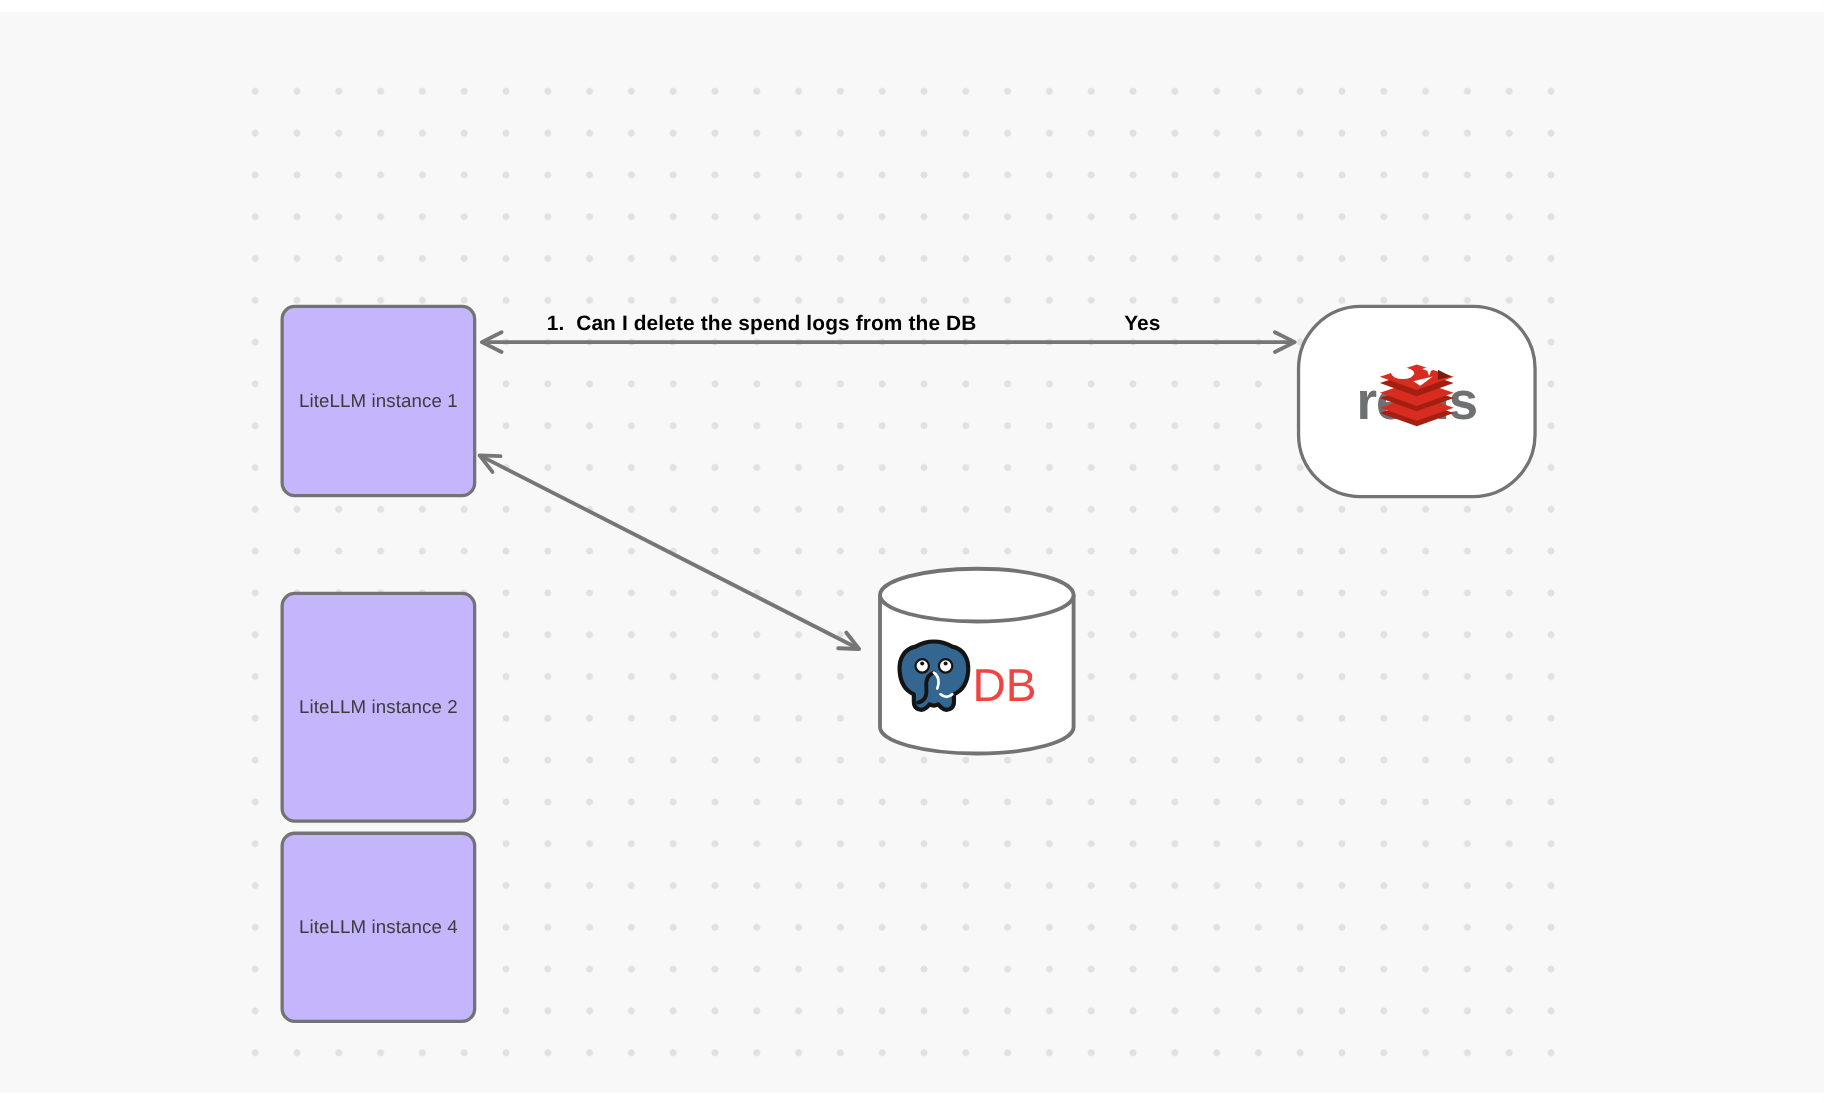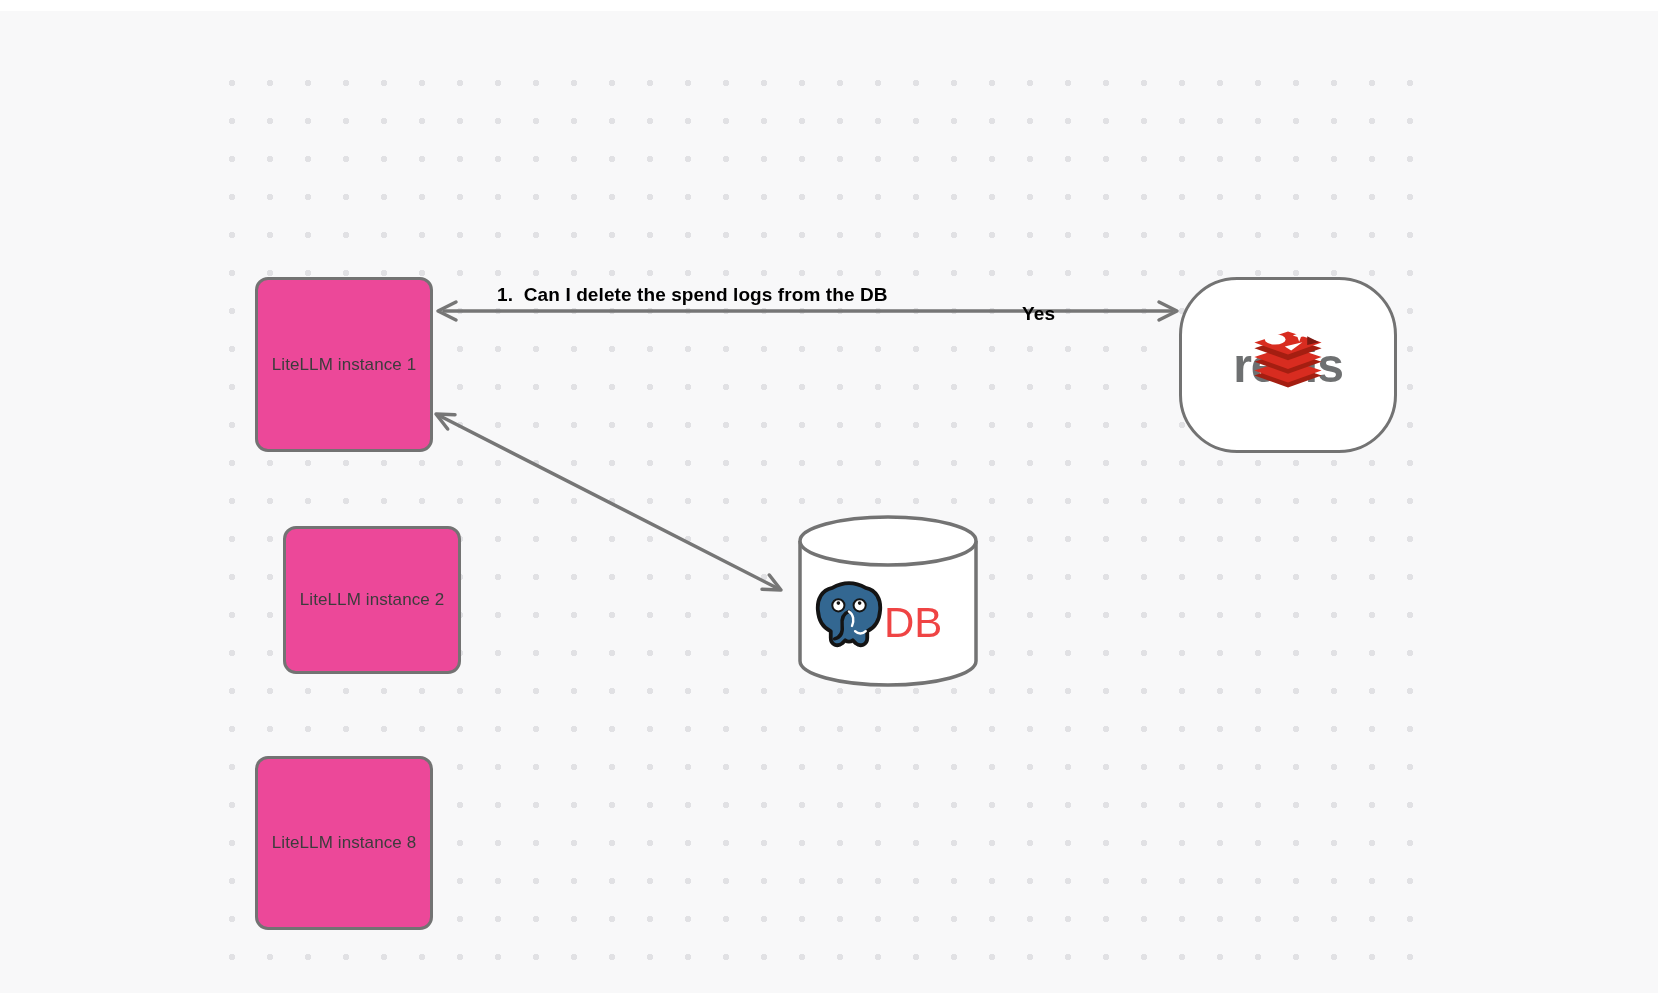--- a/index.html
+++ b/index.html
@@ -11,46 +11,46 @@
   .edge-strip{position:absolute;left:0;width:1658px;background:#ffffff;}
   #strip-top{top:0;height:11px;}
   #strip-bottom{bottom:0;height:10px;}
   #dot-grid{
     position:absolute;left:213px;top:64px;width:1216px;height:912px;
     background-image:radial-gradient(circle, #e1e1e4 3px, rgba(225,225,228,0) 3.4px);
     background-size:38px 38px;
   }
   .node-box{
     position:absolute;width:178px;box-sizing:border-box;
-    background:#ec4899;border:3.5px solid #737373;border-radius:13px;
+    background:#c4b5fd;border:3.5px solid #737373;border-radius:13px;
     display:flex;align-items:center;justify-content:center;
   }
   .node-box .node-label{
     font-size:17px;color:#3c3c3c;letter-spacing:0.1px;white-space:nowrap;
   }
   #box-instance1{left:255px;top:277px;height:175px;}
-  #box-instance2{left:255px;top:526px;height:148px;margin-left:28px;}
+  #box-instance2{left:255px;top:538px;height:210px;}
   #box-instance3{left:255px;top:756px;height:174px;}
   #redis-node{
     position:absolute;left:1179px;top:277px;width:218px;height:176px;box-sizing:border-box;
     background:#ffffff;border:3.5px solid #737373;border-radius:58px;
     display:flex;flex-direction:column;align-items:center;justify-content:center;
   }
   #redis-wordmark{
     font-size:48px;font-weight:700;color:#6e7071;letter-spacing:-1px;
     line-height:44px;margin-top:2px;
   }
   #arrow-layer,#db-cylinder-svg,#redis-mark-svg,#postgres-svg{position:absolute;}
   #arrow-layer{left:0;top:0;}
   .arrow-label{
     position:absolute;font-size:19px;font-weight:700;color:#000000;
     white-space:pre;letter-spacing:0.1px;
   }
   #arrow1-label{left:497px;top:284px;}
-  #arrow1-response{left:1022px;top:284px;margin-top:19px;}
+  #arrow1-response{left:1022px;top:284px;}
   #arrow2-label{left:582px;top:453px;}
   #db-cylinder-svg{left:796px;top:514px;}
   #db-label{
     position:absolute;left:884px;top:599px;font-size:42px;font-weight:400;
     color:#ef4444;letter-spacing:0px;
   }
   #postgres-svg{left:810px;top:578px;}
   #redis-mark-svg{width:84px;height:72px;}
 </style>
 </head>
@@ -80,21 +80,21 @@
     </g>
   </svg>
 
   <div id="box-instance1" class="node-box">
     <span class="node-label">LiteLLM instance 1</span>
   </div>
   <div id="box-instance2" class="node-box">
     <span class="node-label">LiteLLM instance 2</span>
   </div>
   <div id="box-instance3" class="node-box">
-    <span class="node-label">LiteLLM instance 8</span>
+    <span class="node-label">LiteLLM instance 4</span>
   </div>
 
   <div id="redis-node">
     <svg id="redis-mark-svg" viewBox="0 0 104 90">
 
       <g>
         <polygon points="52,44 94,58 52,73 10,58" fill="#a41e11"></polygon>
         <polygon points="52,38 94,52 52,67 10,52" fill="#d82c20"></polygon>
       </g>
 

